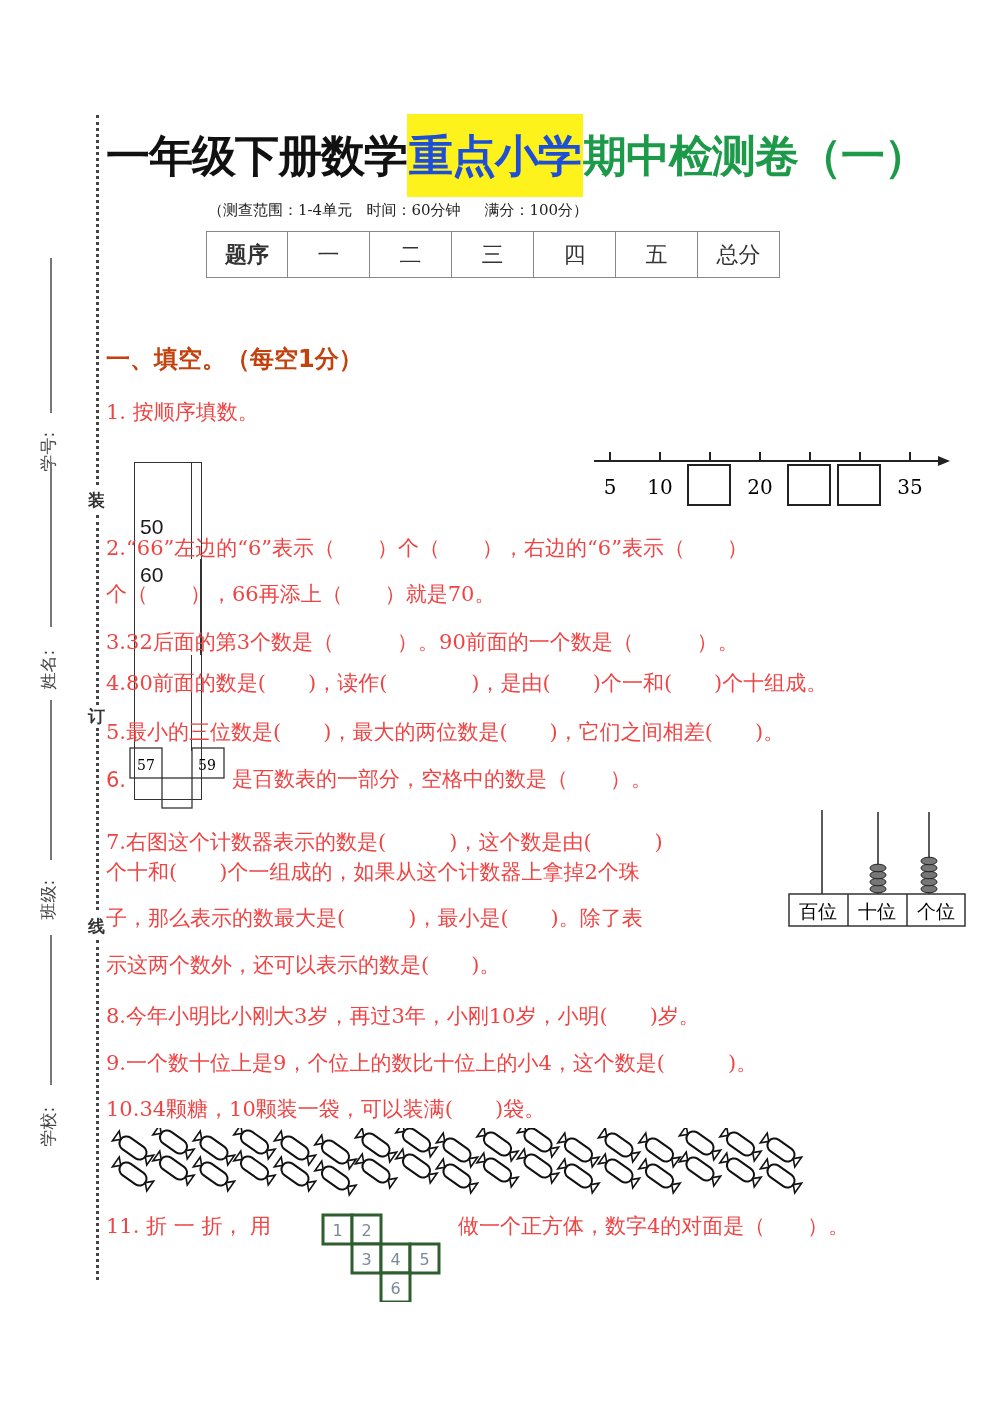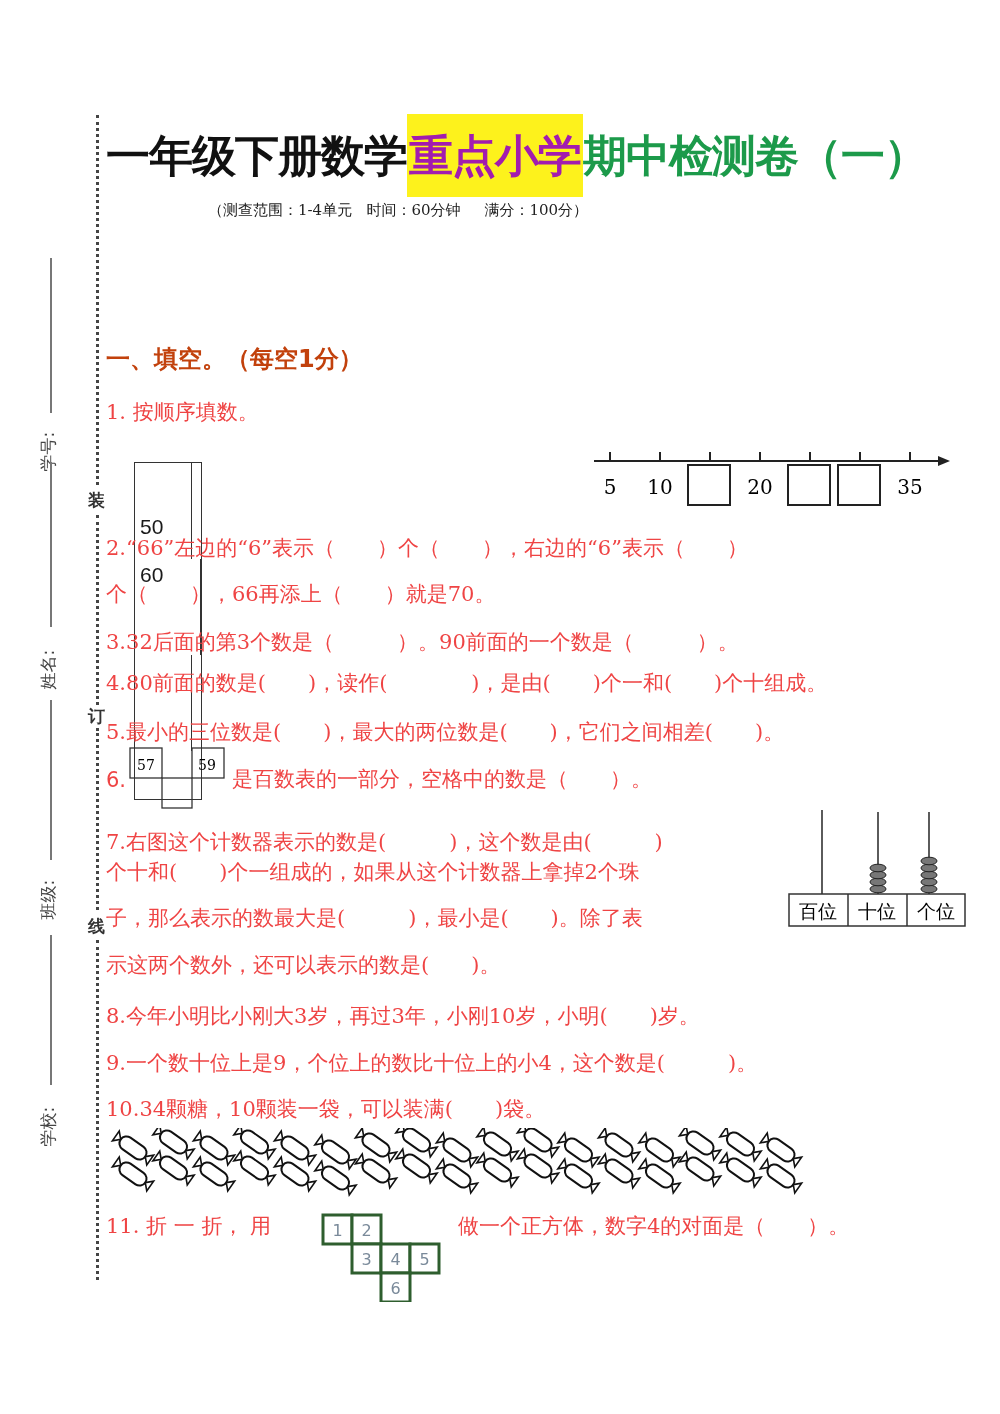--- a/index.html
+++ b/index.html
@@ -13,21 +13,21 @@
                font-family:"DejaVu Sans","Liberation Sans",sans-serif; background:#fff; line-height:20px;}
   .side-line { position:absolute; left:50px; width:2px; background:#777; }
   .side-label { position:absolute; left:26px; font-size:17px; color:#444; transform:rotate(-90deg);
                 transform-origin:center; width:44px; text-align:center;
                 font-family:"DejaVu Sans","Liberation Sans",sans-serif; }
 
   
   .title { position:absolute; left:106px; top:128px; font-size:44px; font-weight:bold; white-space:nowrap;
            font-family:"DejaVu Sans","Liberation Sans",sans-serif; letter-spacing:-1px; line-height:56px; }
   .t-black { color:#111; }
-  .t-hl { color:#a21caf; background:#fdf21c; padding:16px 2px;text-align:right; }
+  .t-hl { color:#1d4ed8; background:#fdf21c; padding:16px 2px;text-align:right; }
   .t-green { color:#1c9a4a;margin-top:8px; }
   .subtitle { position:absolute; left:208px; top:201px; font-size:15px; color:#222; white-space:pre; }
 
   
   table.score { position:absolute; left:206px; top:231px; border-collapse:collapse; }
   table.score td { border:1.5px solid #888; width:79px; height:43px; text-align:center; font-size:22px; color:#333; }
   table.score td.lbl { width:78px; font-weight:bold; font-family:"DejaVu Sans","Liberation Sans",sans-serif; font-size:22px; }
 
   
   .section { position:absolute; left:106px; top:343px; font-size:24px; font-weight:bold; color:#c2410c;
@@ -68,20 +68,29 @@
 <div class="side-line" style="top:935px;height:150px;"></div>
 <div class="side-label" style="top:1115px;">学校:</div>
 
 <div class="title">
   <span class="t-black">一年级下册数学</span><span class="t-hl">重点小学</span><span class="t-green">期中检测卷（一）</span>
 </div>
 <div class="subtitle">（测查范围：1-4单元   时间：60分钟     满分：100分）</div>
 
 <table class="score">
   <tbody>
+      <tr>
+    <td class="lbl">题序</td>
+    <td>一</td>
+    <td>二</td>
+    <td>三</td>
+    <td>四</td>
+    <td>五</td>
+    <td>总分</td>
+  </tr>
 </tbody>
   </table>
 
 <div class="section">一、填空。（每空1分）</div>
 
 <div class="q" style="top:398px;">1. 按顺序填数。</div>
 <div class="seq">
   <div></div>
   <div>50</div>
   <div class="w2">60</div>

